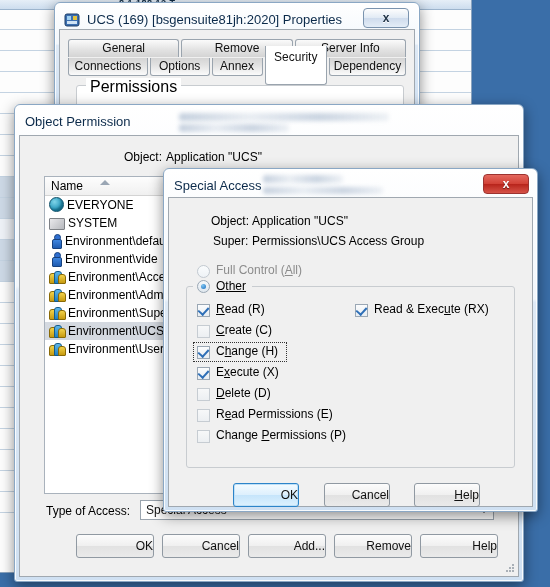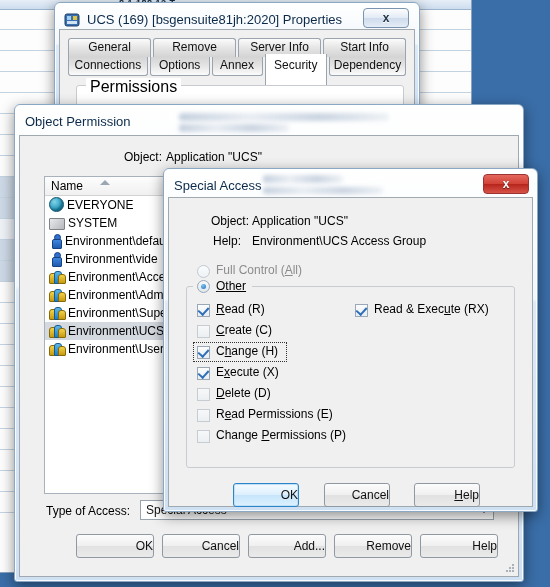--- a/index.html
+++ b/index.html
@@ -42,21 +42,21 @@
       background:linear-gradient(#fdfdfd,#e2ebf5 48%,#cfdced 52%,#e4edf7);
       color:#23364a;font-size:12px;font-weight:bold;text-align:center;line-height:18px;
       text-shadow:0 1px 0 #fff;cursor:default;}
   .closebtn.red{border:1px solid #9c3330;color:#fff;text-shadow:0 1px 1px rgba(0,0,0,.5);
       background:linear-gradient(#e4685e,#d24237 48%,#b8251c 52%,#d65348);}
 
   
   #ucs-win{left:54px;top:2px;width:366px;height:110px;}
   #ucs-win .body{top:26px;bottom:-300px;}
   .tabstrip{position:absolute;left:8px;top:8px;right:6px;}
-  .tabrow{display:flex;height:19px;}
+  .tabrow{display:flex;height:19px;align-items:center;}
   .tab{flex:1;margin-right:2px;border:1px solid #9aa4ae;border-bottom:none;border-radius:3px 3px 0 0;
       background:linear-gradient(#fbfbfb,#e3e3e3 55%,#d4d4d4);
       text-align:center;line-height:17px;font-size:12px;color:#111;box-sizing:border-box;cursor:default;}
   .tabrow.bottom .tab{border-radius:0 0 3px 3px;border-bottom:1px solid #9aa4ae;border-top:none;
       background:linear-gradient(#d4d4d4,#e3e3e3 45%,#fbfbfb);}
   .tabrow.bottom .tab.active{background:#fff;border:1px solid #9aa4ae;border-top:none;
       margin-top:-3px;line-height:22px;height:39px;}
   .groupbox{position:absolute;border:1px solid #c8ccd0;border-radius:3px;}
   .grouplabel{position:absolute;top:-8px;left:9px;background:#f0f0f0;padding:0 4px;font-size:16px;}
 
@@ -166,21 +166,20 @@
     </svg>
     <span class="title withicon">UCS (169) [bsgensuite81jh:2020] Properties</span>
     <div class="closebtn" style="right:6px;">x</div>
   </div>
   <div class="body">
     <div class="tabstrip">
       <div class="tabrow">
         <div class="tab">General</div>
         <div class="tab">Remove</div>
         <div class="tab">Server Info</div>
-        <div class="tab">Start Info</div>
       </div>
       <div class="tabrow bottom">
         <div class="tab" style="flex:1.35">Connections</div>
         <div class="tab" style="flex:1">Options</div>
         <div class="tab" style="flex:.85">Annex</div>
         <div class="tab active" style="flex:1.05">Security</div>
         <div class="tab" style="flex:1.3">Dependency</div>
       </div>
     </div>
     <div class="groupbox" style="left:16px;top:55px;right:10px;height:240px;background:#fff;">
@@ -245,22 +244,22 @@
   <div class="titlebar">
     <span class="title">Special Access</span>
     <div class="blurtext" style="left:95px;top:2px;width:80px;height:8px;"></div>
     <div class="blurtext" style="left:95px;top:14px;width:120px;height:7px;"></div>
     <div class="closebtn red" style="right:4px;">x</div>
   </div>
   <div class="body">
 
     <div class="sa-line" style="left:42px;top:16px;">Object:</div>
     <div class="sa-line" style="left:83px;top:16px;">Application "UCS"</div>
-    <div class="sa-line" style="left:44px;top:36px;">Help:</div>
-    <div class="sa-line" style="left:83px;top:36px;">Environment\UCS Access Group</div>
+    <div class="sa-line" style="left:44px;top:36px;">Super:</div>
+    <div class="sa-line" style="left:83px;top:36px;">Permissions\UCS Access Group</div>
 
     <div class="radio off" style="left:28px;top:67px;"></div>
     <div class="sa-line" style="left:47px;top:65px;color:#8c8c8c;">Full Control (<span class="u">A</span>ll)</div>
 
     <div class="groupbox" style="left:17px;top:88px;right:17px;height:180px;"></div>
     <div style="position:absolute;left:24px;top:81px;height:14px;background:#f0f0f0;padding:0 6px 0 0;text-decoration:underline;">
       <div class="radio on" style="left:4px;top:1px;"></div>
       <span class="sa-line" style="position:static;padding-left:23px;">O<span class="u">t</span>her</span>
     </div>
 

